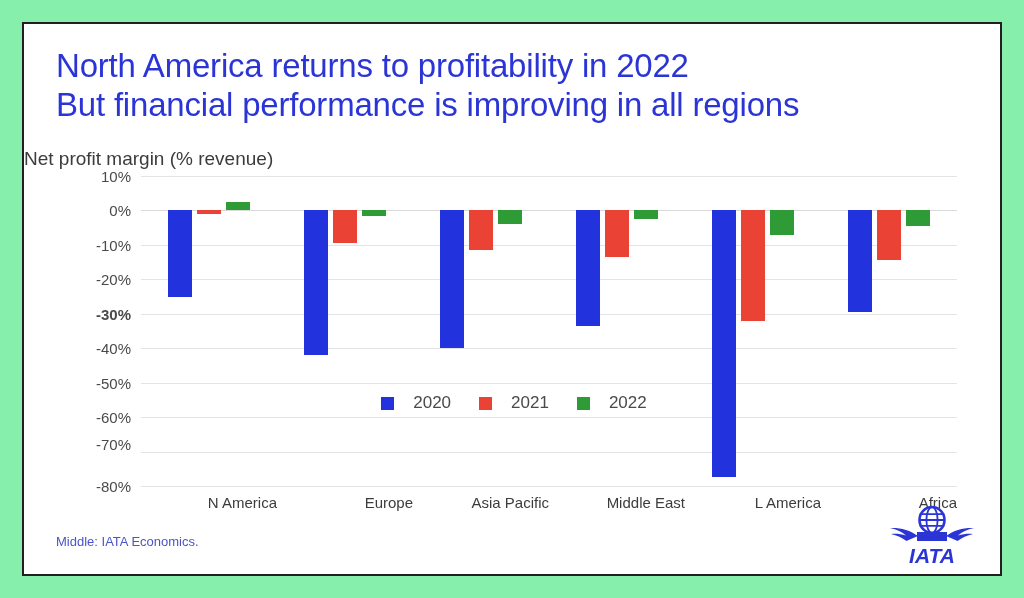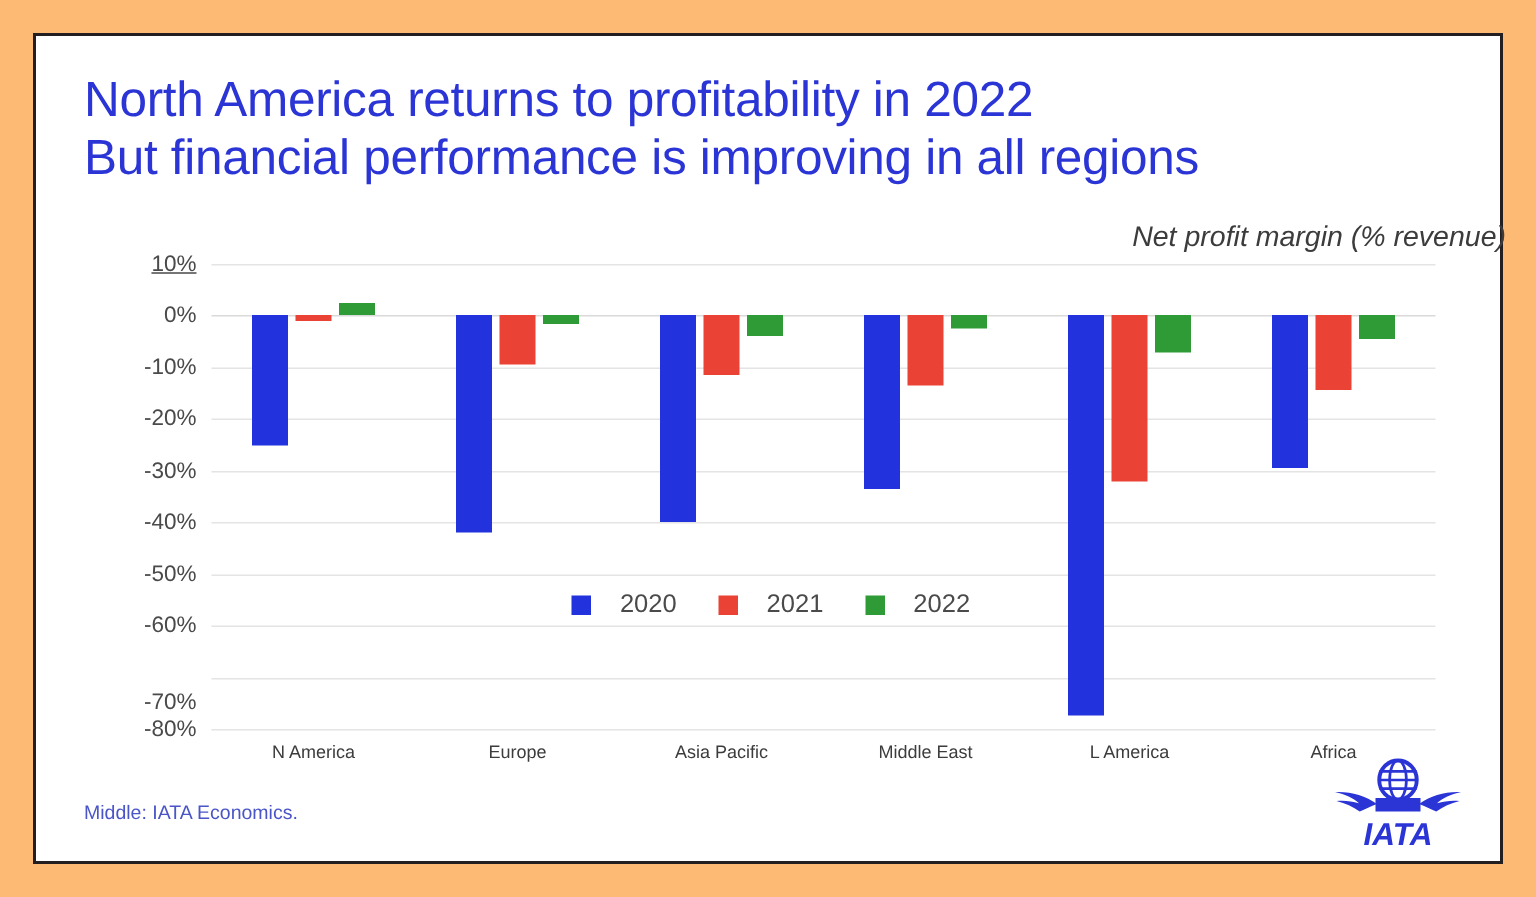--- a/index.html
+++ b/index.html
@@ -10,21 +10,21 @@
   body {
     width: 1024px;
     height: 598px;
     font-family: "Liberation Sans", sans-serif;
     overflow: hidden;
   }
   #slide {
     position: relative;
     width: 1024px;
     height: 598px;
-    background: #fdba74;
+    background: #86efac;
     box-sizing: border-box;
   }
   #frame {
     position: absolute;
     left: 22px;
     top: 22px;
     width: 980px;
     height: 554px;
     border: 2px solid #231f20;
     box-sizing: border-box;
@@ -44,24 +44,23 @@
     font-weight: 400;
     white-space: nowrap;
     letter-spacing: -0.2px;
   }
   
   #chart-title {
     position: absolute;
     left: 0;
     top: 124px;
     width: 980px;
-    text-align: right;
+    text-align: left;
     font-size: 19px;
     color: #3c3c3c;
-    font-style: italic;
   }
   #plot-wrap {
     position: absolute;
     left: 55px;
     top: 152px;
     width: 878px;
     height: 310px;
   }
   #y-axis {
     position: absolute;
@@ -118,22 +117,22 @@
   
   #x-axis {
     position: absolute;
     left: 117px;
     top: 470px;
     width: 816px;
     display: flex;
   }
   .x-label {
     flex: 1 1 0;
-    text-align: center;
-    font-size: 12px;
+    text-align: right;
+    font-size: 15px;
     color: #3c3c3c;
     white-space: nowrap;
   }
   
   #legend {
     position: absolute;
     left: 0;
     top: 369px;
     width: 980px;
     display: flex;
@@ -179,29 +178,29 @@
 
     <div id="title-block">
       <div class="title-line">North America returns to profitability in 2022</div>
       <div class="title-line">But financial performance is improving in all regions</div>
     </div>
 
     <div id="chart-title">Net profit margin (% revenue)</div>
 
     <div id="plot-wrap">
       <div id="y-axis">
-          <div class="y-tick" style="top: 0px; text-decoration: underline;">10%</div>
+          <div class="y-tick" style="top: 0px;">10%</div>
           <div class="y-tick" style="top: 34.4444px;">0%</div>
           <div class="y-tick" style="top: 68.8889px; text-align: right;">-10%</div>
           <div class="y-tick" style="top: 103.333px;">-20%</div>
-          <div class="y-tick" style="top: 137.778px;">-30%</div>
+          <div class="y-tick" style="top: 137.778px; font-weight: bold;">-30%</div>
           <div class="y-tick" style="top: 172.222px;">-40%</div>
           <div class="y-tick" style="top: 206.667px;">-50%</div>
           <div class="y-tick" style="top: 241.111px; margin-left: 35px;">-60%</div>
-          <div class="y-tick" style="top: 292px; text-align: right;">-70%</div>
+          <div class="y-tick" style="top: 268px; text-align: right;">-70%</div>
           <div class="y-tick" style="top: 310px;">-80%</div>
         </div>
       <div id="plot">
         <div id="gridlines">
             <div class="gridline" style="top: 0px;"></div>
             <div class="gridline zero" style="top: 34.4444px;"></div>
             <div class="gridline" style="top: 68.8889px;"></div>
             <div class="gridline" style="top: 103.333px;"></div>
             <div class="gridline" style="top: 137.778px;"></div>
             <div class="gridline" style="top: 172.222px;"></div>

